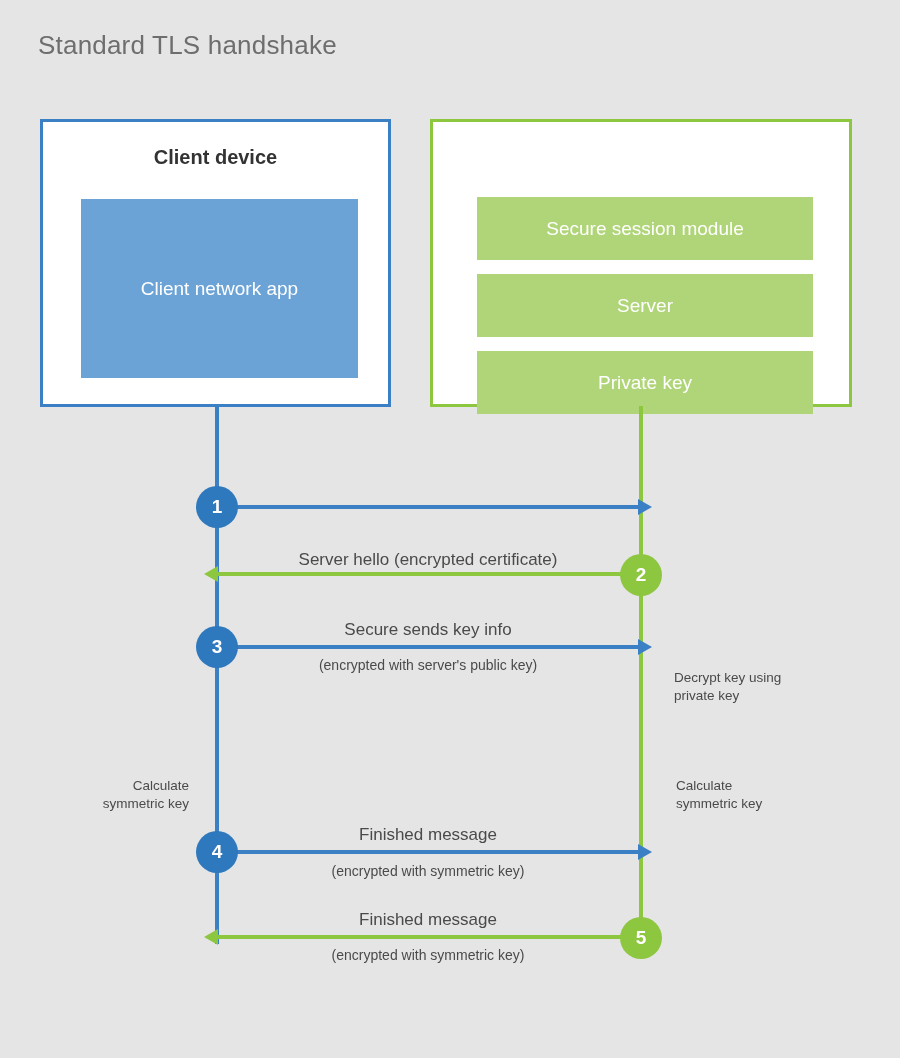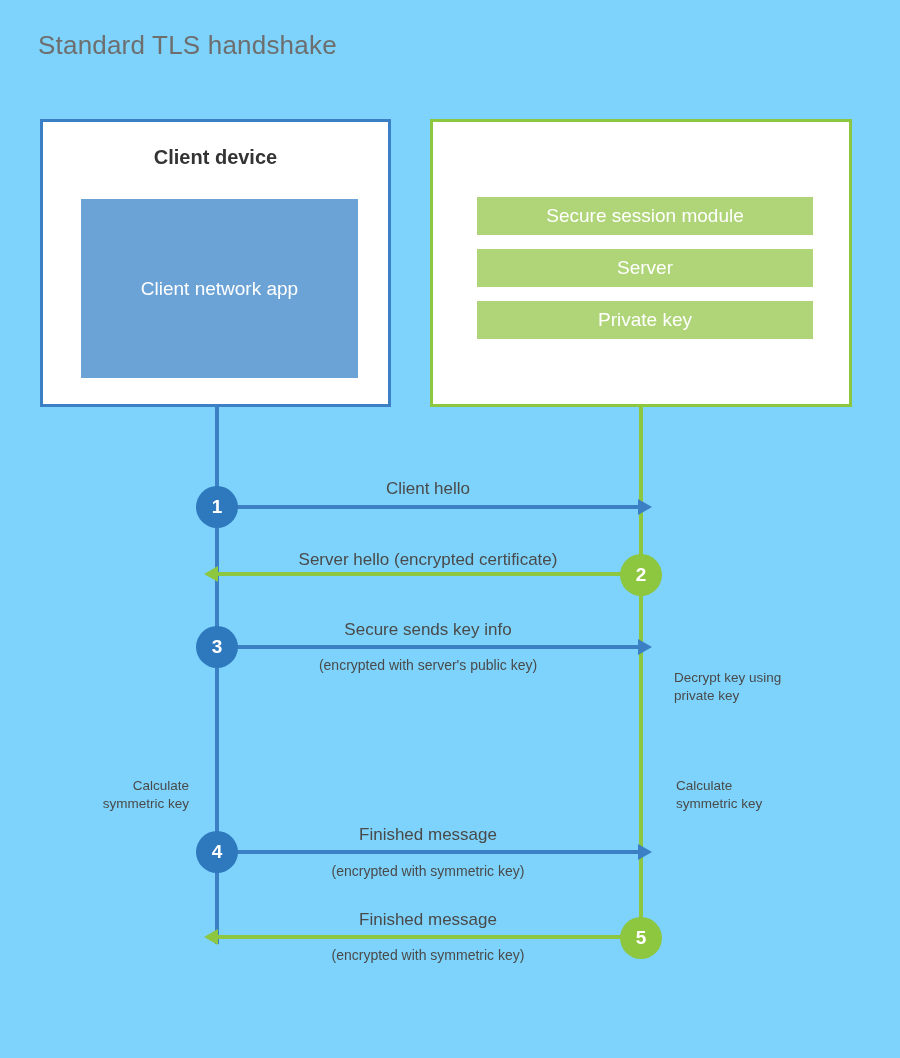--- a/index.html
+++ b/index.html
@@ -10,21 +10,21 @@
     background: #ffffff;
   }
   body {
     font-family: "Liberation Sans", "DejaVu Sans", sans-serif;
     color: #404040;
   }
   #canvas {
     position: relative;
     width: 900px;
     height: 1058px;
-    background: #7dd3fc;
+    background: #e5e5e5;
     overflow: hidden;
   }
 
   
   .page-title {
     position: absolute;
     left: 38px;
     top: 30px;
     font-size: 26px;
     font-weight: 300;
@@ -82,21 +82,21 @@
     align-items: center;
     justify-content: center;
   }
   .server-blocks {
     position: absolute;
     left: 44px;
     top: 75px;
     width: 336px;
   }
   .server-block {
-    height: 38px;
+    height: 63px;
     background: #AFD578;
     color: #ffffff;
     font-size: 19px;
     display: flex;
     align-items: center;
     justify-content: center;
     margin-bottom: 14px;
     white-space: nowrap;
   }
   .server-block:last-child { margin-bottom: 0; }
@@ -209,21 +209,20 @@
       <div class="server-block">Private key</div>
     </div>
   </div>
 
   <div class="lifeline client-life"></div>
   <div class="lifeline server-life"></div>
 
   <div class="arrow blue right" style="left:217px; top:505px; width:422px;">
     <span class="head"></span>
   </div>
-  <div class="msg-label" style="left:217px; top:479px; width:422px;">Client hello</div>
   <div class="step-circle blue" style="left:196px; top:486px;">1</div>
 
   <div class="arrow green left" style="left:217px; top:572px; width:422px;">
     <span class="head"></span>
   </div>
   <div class="msg-label" style="left:217px; top:550px; width:422px;">Server hello (encrypted certificate)</div>
   <div class="step-circle green" style="left:620px; top:554px;">2</div>
 
   <div class="arrow blue right" style="left:217px; top:645px; width:422px;">
     <span class="head"></span>

